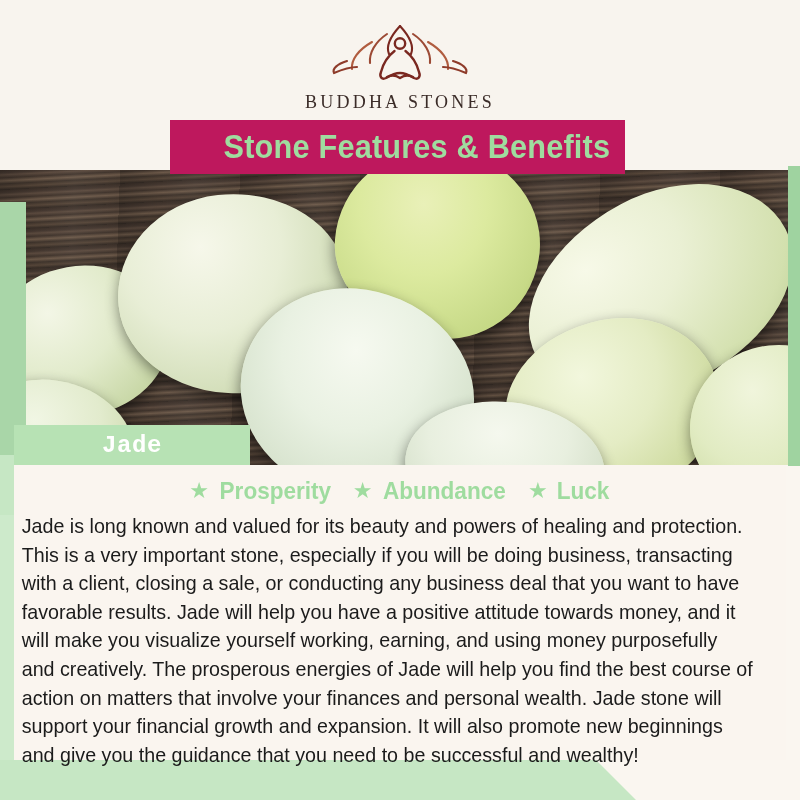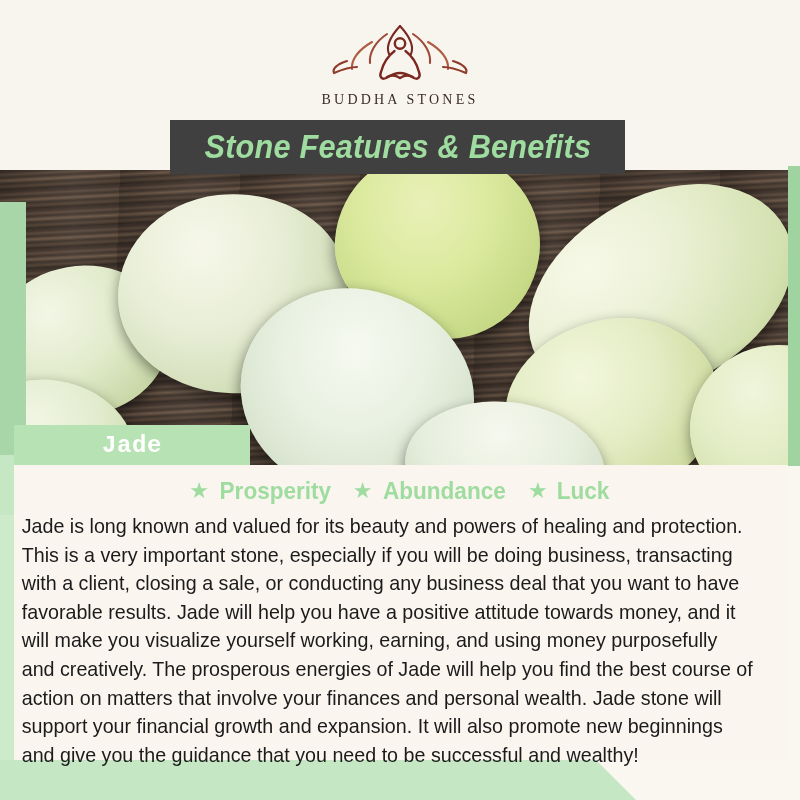--- a/index.html
+++ b/index.html
@@ -94,39 +94,38 @@
   .logo-mark {
     display: block;
     margin: 0 auto;
     width: 150px;
     height: 66px;
   }
   .logo-text {
     display: block;
     margin-top: 6px;
     font-family: "Liberation Serif", serif;
-    font-size: 14px;
+    font-size: 18px;
     letter-spacing: 3.2px;
     color: #3b2c28;
     font-weight: 400;
   }
 
   
   .title-banner {
     position: absolute;
     left: 170px;
     top: 120px;
     width: 455px;
     height: 54px;
-    background: #404040;
+    background: #be185d;
     display: flex;
     align-items: center;
-    justify-content: center;
+    justify-content: flex-end;
     z-index: 6;
-    font-style: italic;
   }
   .title-banner .title-text {
     font-family: "Liberation Sans Narrow", "Liberation Sans", sans-serif;
     font-weight: bold;
     font-size: 33px;
     color: #9fdc9f;
     letter-spacing: 0.2px;
     transform: scaleX(0.93);
     white-space: nowrap;
   }

